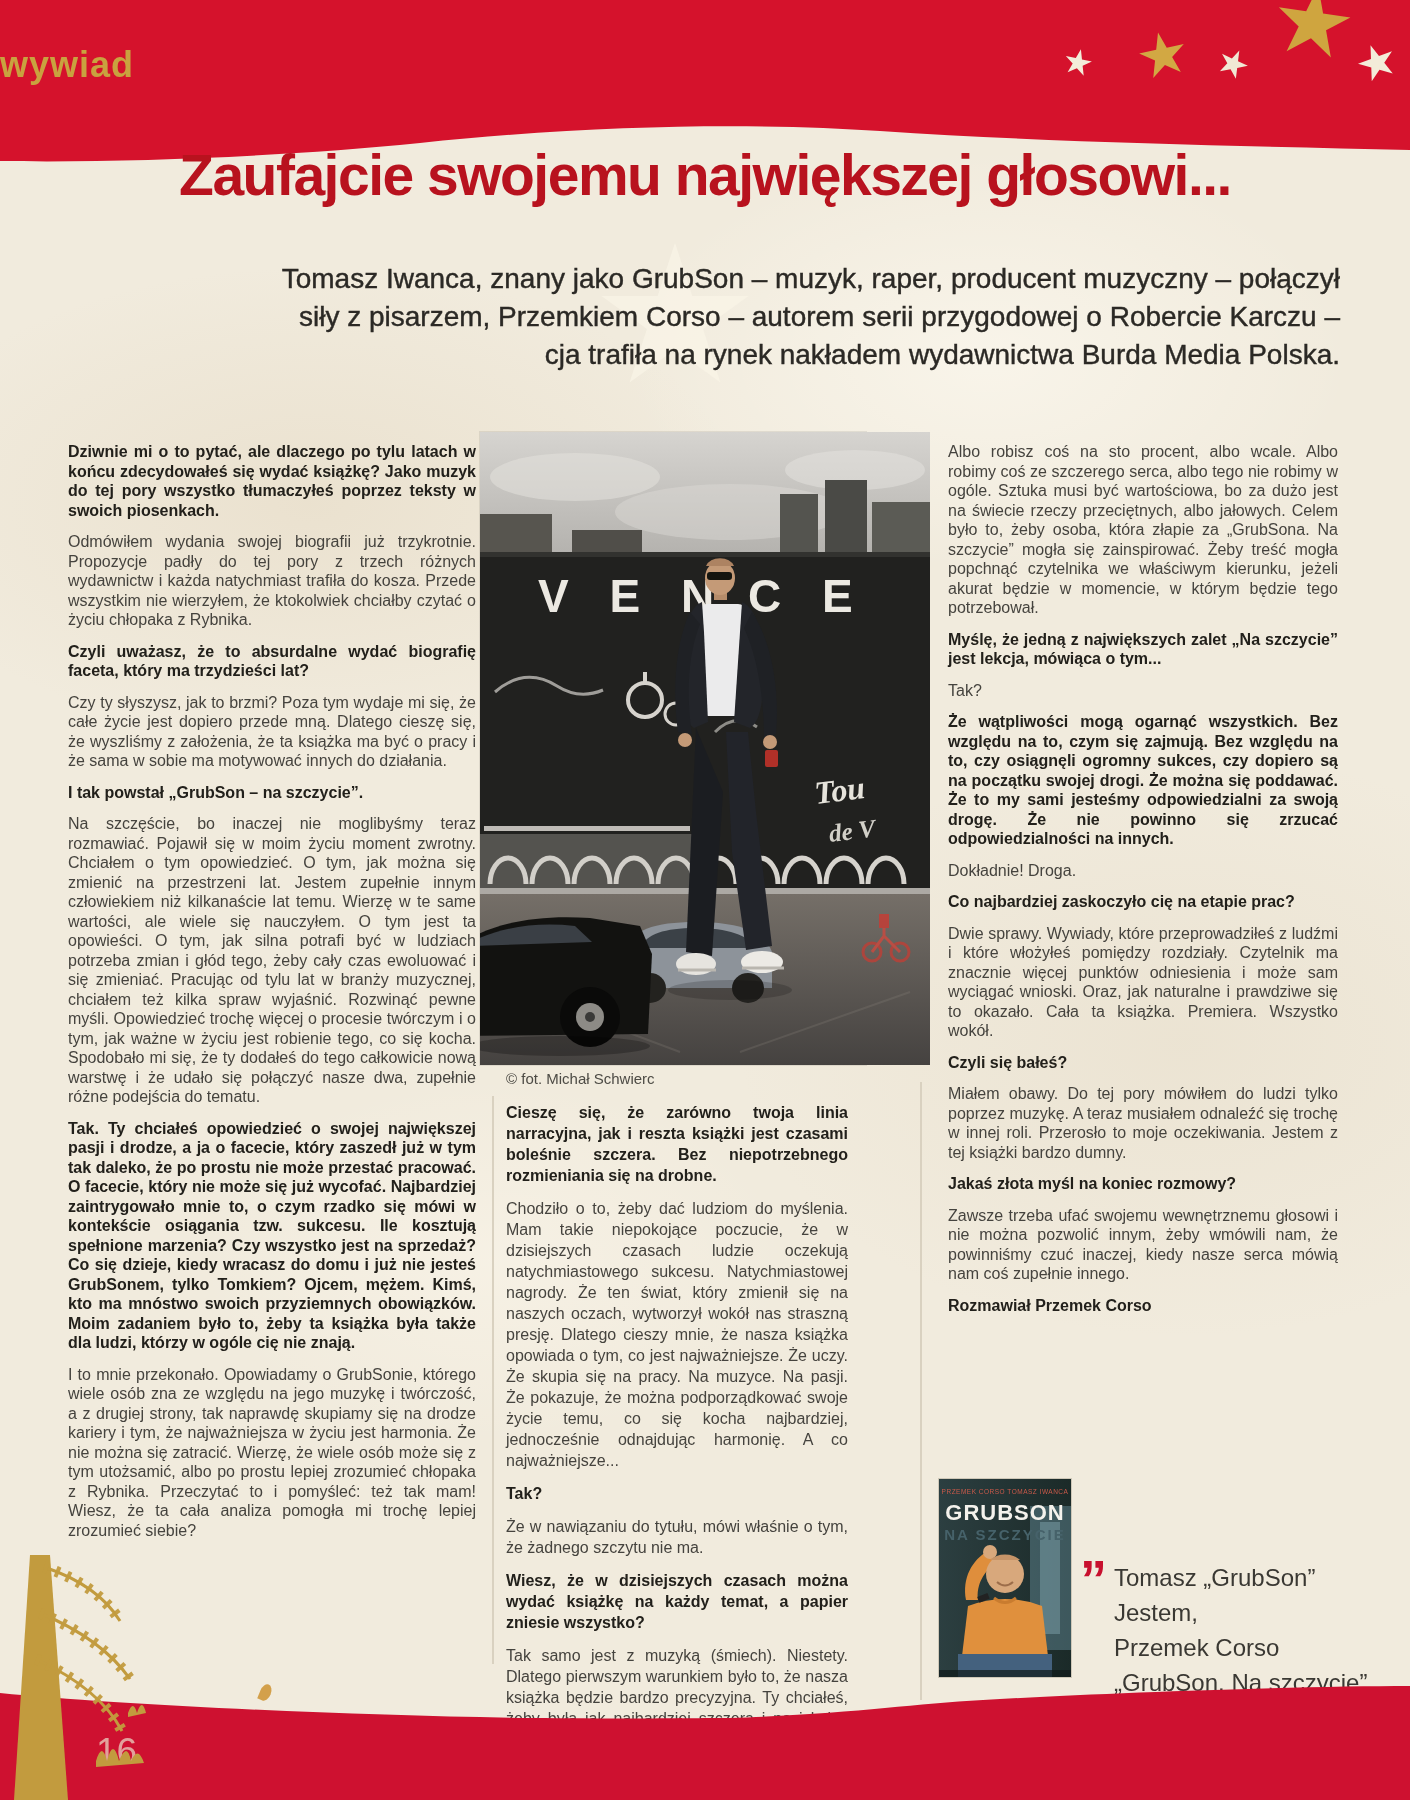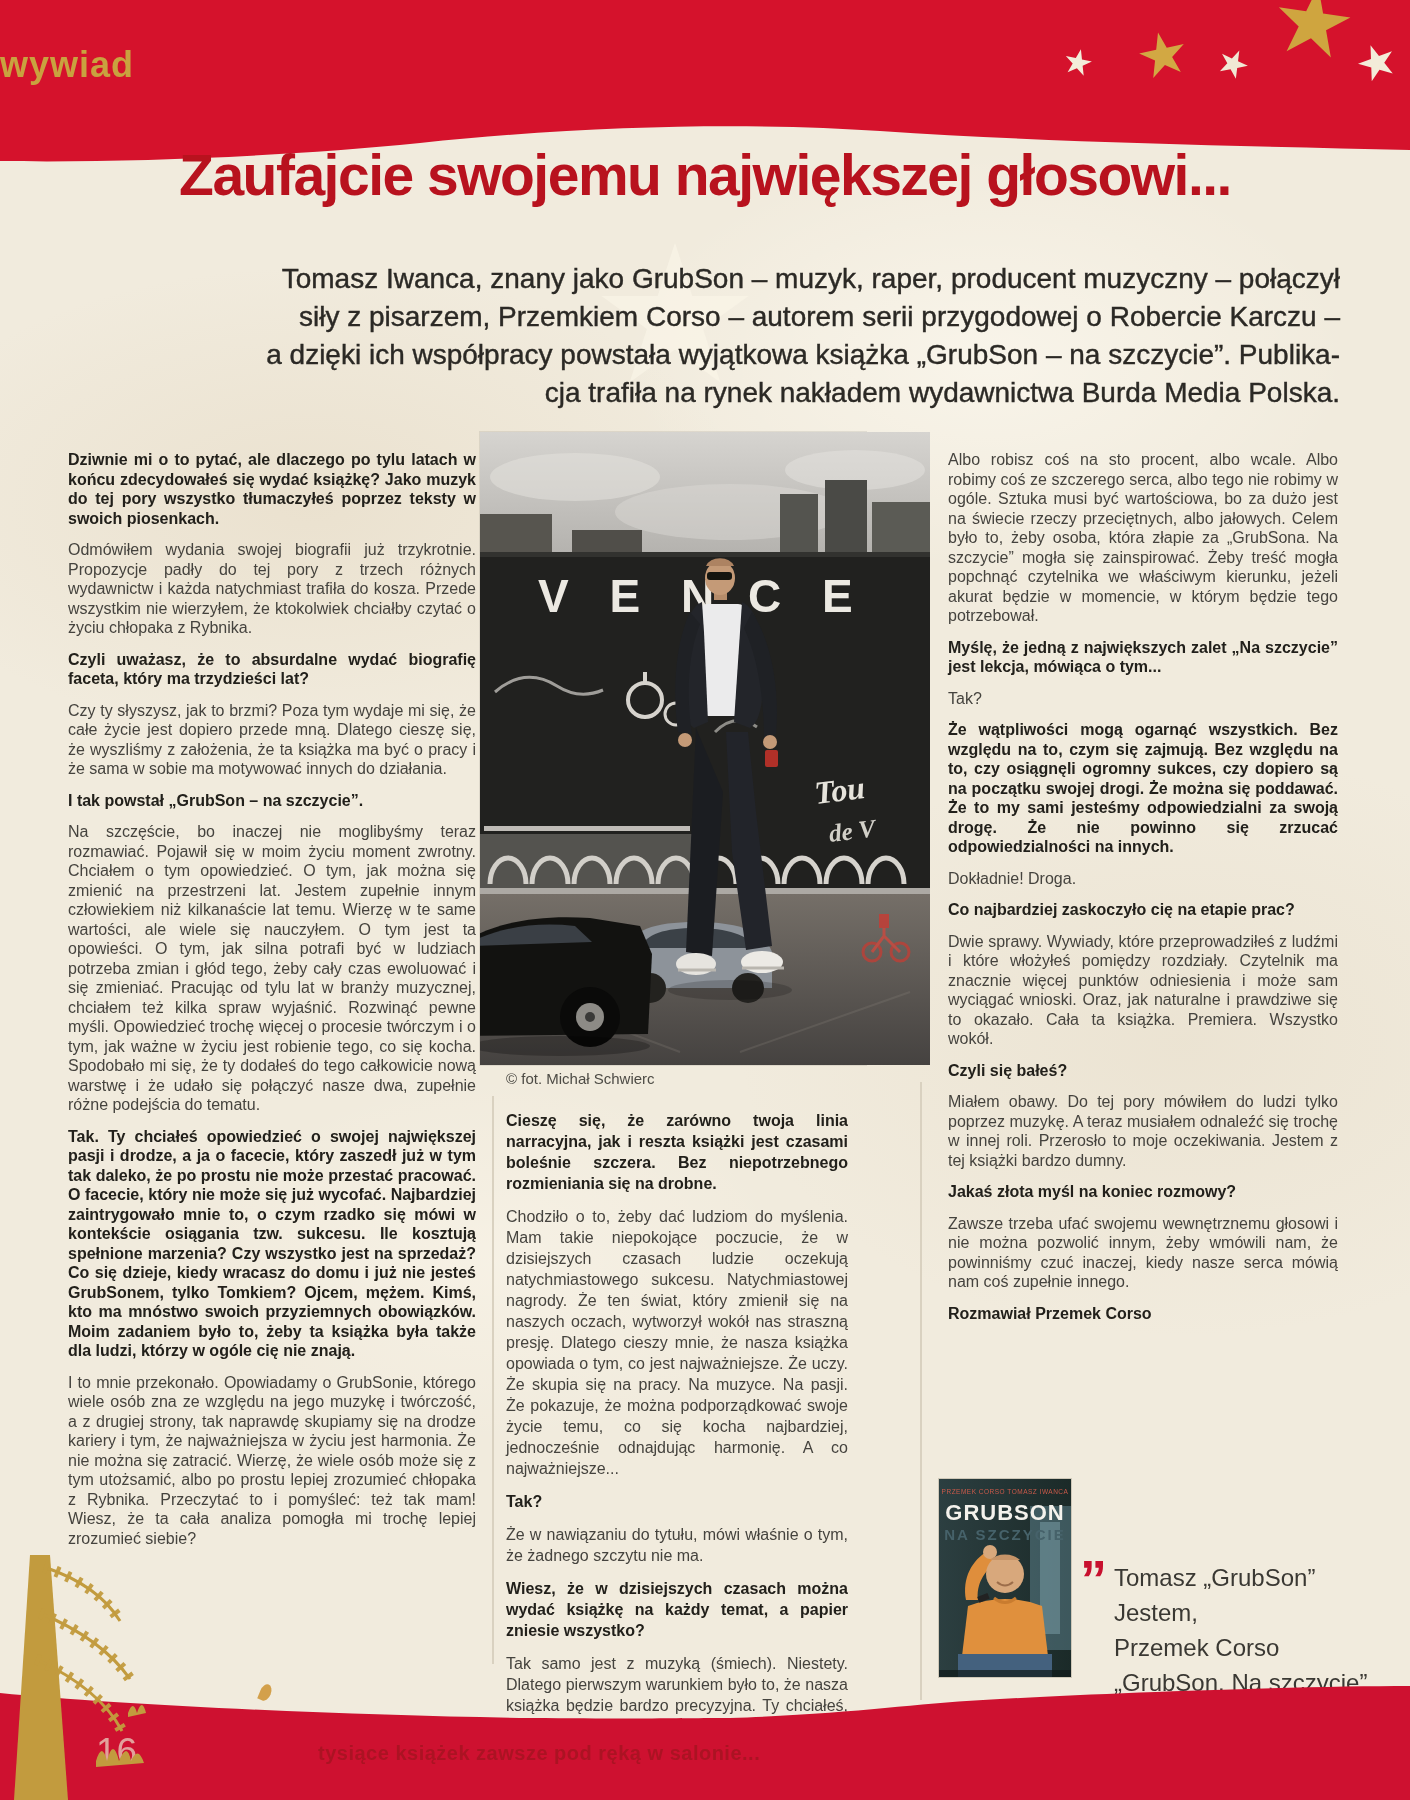--- a/index.html
+++ b/index.html
@@ -15,21 +15,21 @@
   }
   svg{display:block}
   .abs{position:absolute}
   .kicker{position:absolute;top:44px;left:0;right:0;
     font-size:36px;font-weight:bold;color:#c9a23f;letter-spacing:1px}
   .title{position:absolute;top:142px;left:0;right:0;margin:0;text-align:center;
     font-size:57px;font-weight:bold;color:#b8121e;letter-spacing:-1.5px}
   .intro{position:absolute;top:260px;left:70px;right:70px;text-align:right;
     font-size:28px;line-height:38px;color:#2b2925;-webkit-text-stroke:.4px}
   .col{position:absolute;font-size:16px;line-height:19.5px;color:#45433e}
-  .col p{margin:12px 0 12px;text-align:justify}
+  .col p{margin:4px 0 12px;text-align:justify}
   .col p.q{font-weight:bold;color:#22201b}
   .col1{left:68px;top:438px;width:408px}
   .col2{left:506px;top:1098px;width:342px;line-height:21px}
   .col3{left:948px;top:438px;width:390px}
   .byline{font-weight:bold;text-align:right;color:#22201b;margin:4px 0 0}
   .photo-wrap{position:absolute;left:480px;top:432px;width:386px;height:633px;
     box-shadow:0 0 0 1px rgba(0,0,0,.08)}
   .photo-caption{position:absolute;left:506px;top:1070px;font-size:15px;color:#4d4b45}
   .vrule{position:absolute;width:2px;background:#d9d1c0}
   .vrule1{left:492px;top:1096px;height:568px}
@@ -68,21 +68,20 @@
     <use href="#star5" transform="translate(1313,24) scale(38) rotate(8)" fill="#cfa53f"></use>
     <use href="#star5" transform="translate(1377,63) scale(19) rotate(-20)" fill="#f3ecd9"></use>
   </svg>
 
   <div class="kicker">wywiad</div>
   <h1 class="title">Zaufajcie swojemu największej głosowi...</h1>
 
   <div class="intro">
     <div>Tomasz Iwanca, znany jako GrubSon – muzyk, raper, producent muzyczny – połączył</div>
     <div>siły z pisarzem, Przemkiem Corso – autorem serii przygodowej o Robercie Karczu –</div>
-    <div>a dzięki ich współpracy powstała wyjątkowa książka „GrubSon – na szczycie”. Publika-</div>
     <div>cja trafiła na rynek nakładem wydawnictwa Burda Media Polska.</div>
   </div>
 
   <section class="col col1">
     <p class="q">Dziwnie mi o to pytać, ale dlaczego po tylu latach w końcu zdecydowałeś się wydać książkę? Jako muzyk do tej pory wszystko tłumaczyłeś poprzez teksty w swoich piosenkach.</p>
     <p class="a">Odmówiłem wydania swojej biografii już trzykrotnie. Propozycje padły do tej pory z trzech różnych wydawnictw i każda natychmiast trafiła do kosza. Przede wszystkim nie wierzyłem, że ktokolwiek chciałby czytać o życiu chłopaka z Rybnika.</p>
     <p class="q">Czyli uważasz, że to absurdalne wydać biografię faceta, który ma trzydzieści lat?</p>
     <p class="a">Czy ty słyszysz, jak to brzmi? Poza tym wydaje mi się, że całe życie jest dopiero przede mną. Dlatego cieszę się, że wyszliśmy z założenia, że ta książka ma być o pracy i że sama w sobie ma motywować innych do działania.</p>
     <p class="q">I tak powstał „GrubSon – na szczycie”.</p>
     <p class="a">Na szczęście, bo inaczej nie moglibyśmy teraz rozmawiać. Pojawił się w moim życiu moment zwrotny. Chciałem o tym opowiedzieć. O tym, jak można się zmienić na przestrzeni lat. Jestem zupełnie innym człowiekiem niż kilkanaście lat temu. Wierzę w te same wartości, ale wiele się nauczyłem. O tym jest ta opowieści. O tym, jak silna potrafi być w ludziach potrzeba zmian i głód tego, żeby cały czas ewoluować i się zmieniać. Pracując od tylu lat w branży muzycznej, chciałem też kilka spraw wyjaśnić. Rozwinąć pewne myśli. Opowiedzieć trochę więcej o procesie twórczym i o tym, jak ważne w życiu jest robienie tego, co się kocha. Spodobało mi się, że ty dodałeś do tego całkowicie nową warstwę i że udało się połączyć nasze dwa, zupełnie różne podejścia do tematu.</p>
@@ -253,21 +252,20 @@
     <div>Przemek Corso</div>
     <div>„GrubSon. Na szczycie”</div>
   </div>
 
   <svg class="band" style="top:1680px" width="1410" height="120" viewBox="0 0 1410 120">
     <path d="M0,13 C120,25 360,36 530,38 C650,39 690,38 730,38 C850,34 910,24 983,20 C1100,13 1300,6 1410,6 L1410,120 L0,120 Z" fill="#ce1130"></path>
   </svg>
 
   <div class="page-number">16</div>
   <div class="empik-accent"></div>
-  <div class="tagline">tysiące książek zawsze pod ręką w salonie...</div>
 
   <svg class="abs" style="left:0;top:1555px" width="180" height="245" viewBox="0 0 180 245">
     <polygon points="30,0 14,245 68,245 50,0" fill="#c29b3e"></polygon>
     <g stroke="#c29b3e" fill="none">
       <path d="M44,12 Q98,30 120,66" stroke-width="3"></path>
       <path d="M44,12 Q98,30 120,66" stroke-width="11" stroke-dasharray="4 8" opacity=".95"></path>
       <path d="M40,58 Q102,84 130,124" stroke-width="3"></path>
       <path d="M40,58 Q102,84 130,124" stroke-width="11" stroke-dasharray="4 8" opacity=".95"></path>
       <path d="M36,104 Q100,134 122,176" stroke-width="3"></path>
       <path d="M36,104 Q100,134 122,176" stroke-width="11" stroke-dasharray="4 8" opacity=".95"></path>

